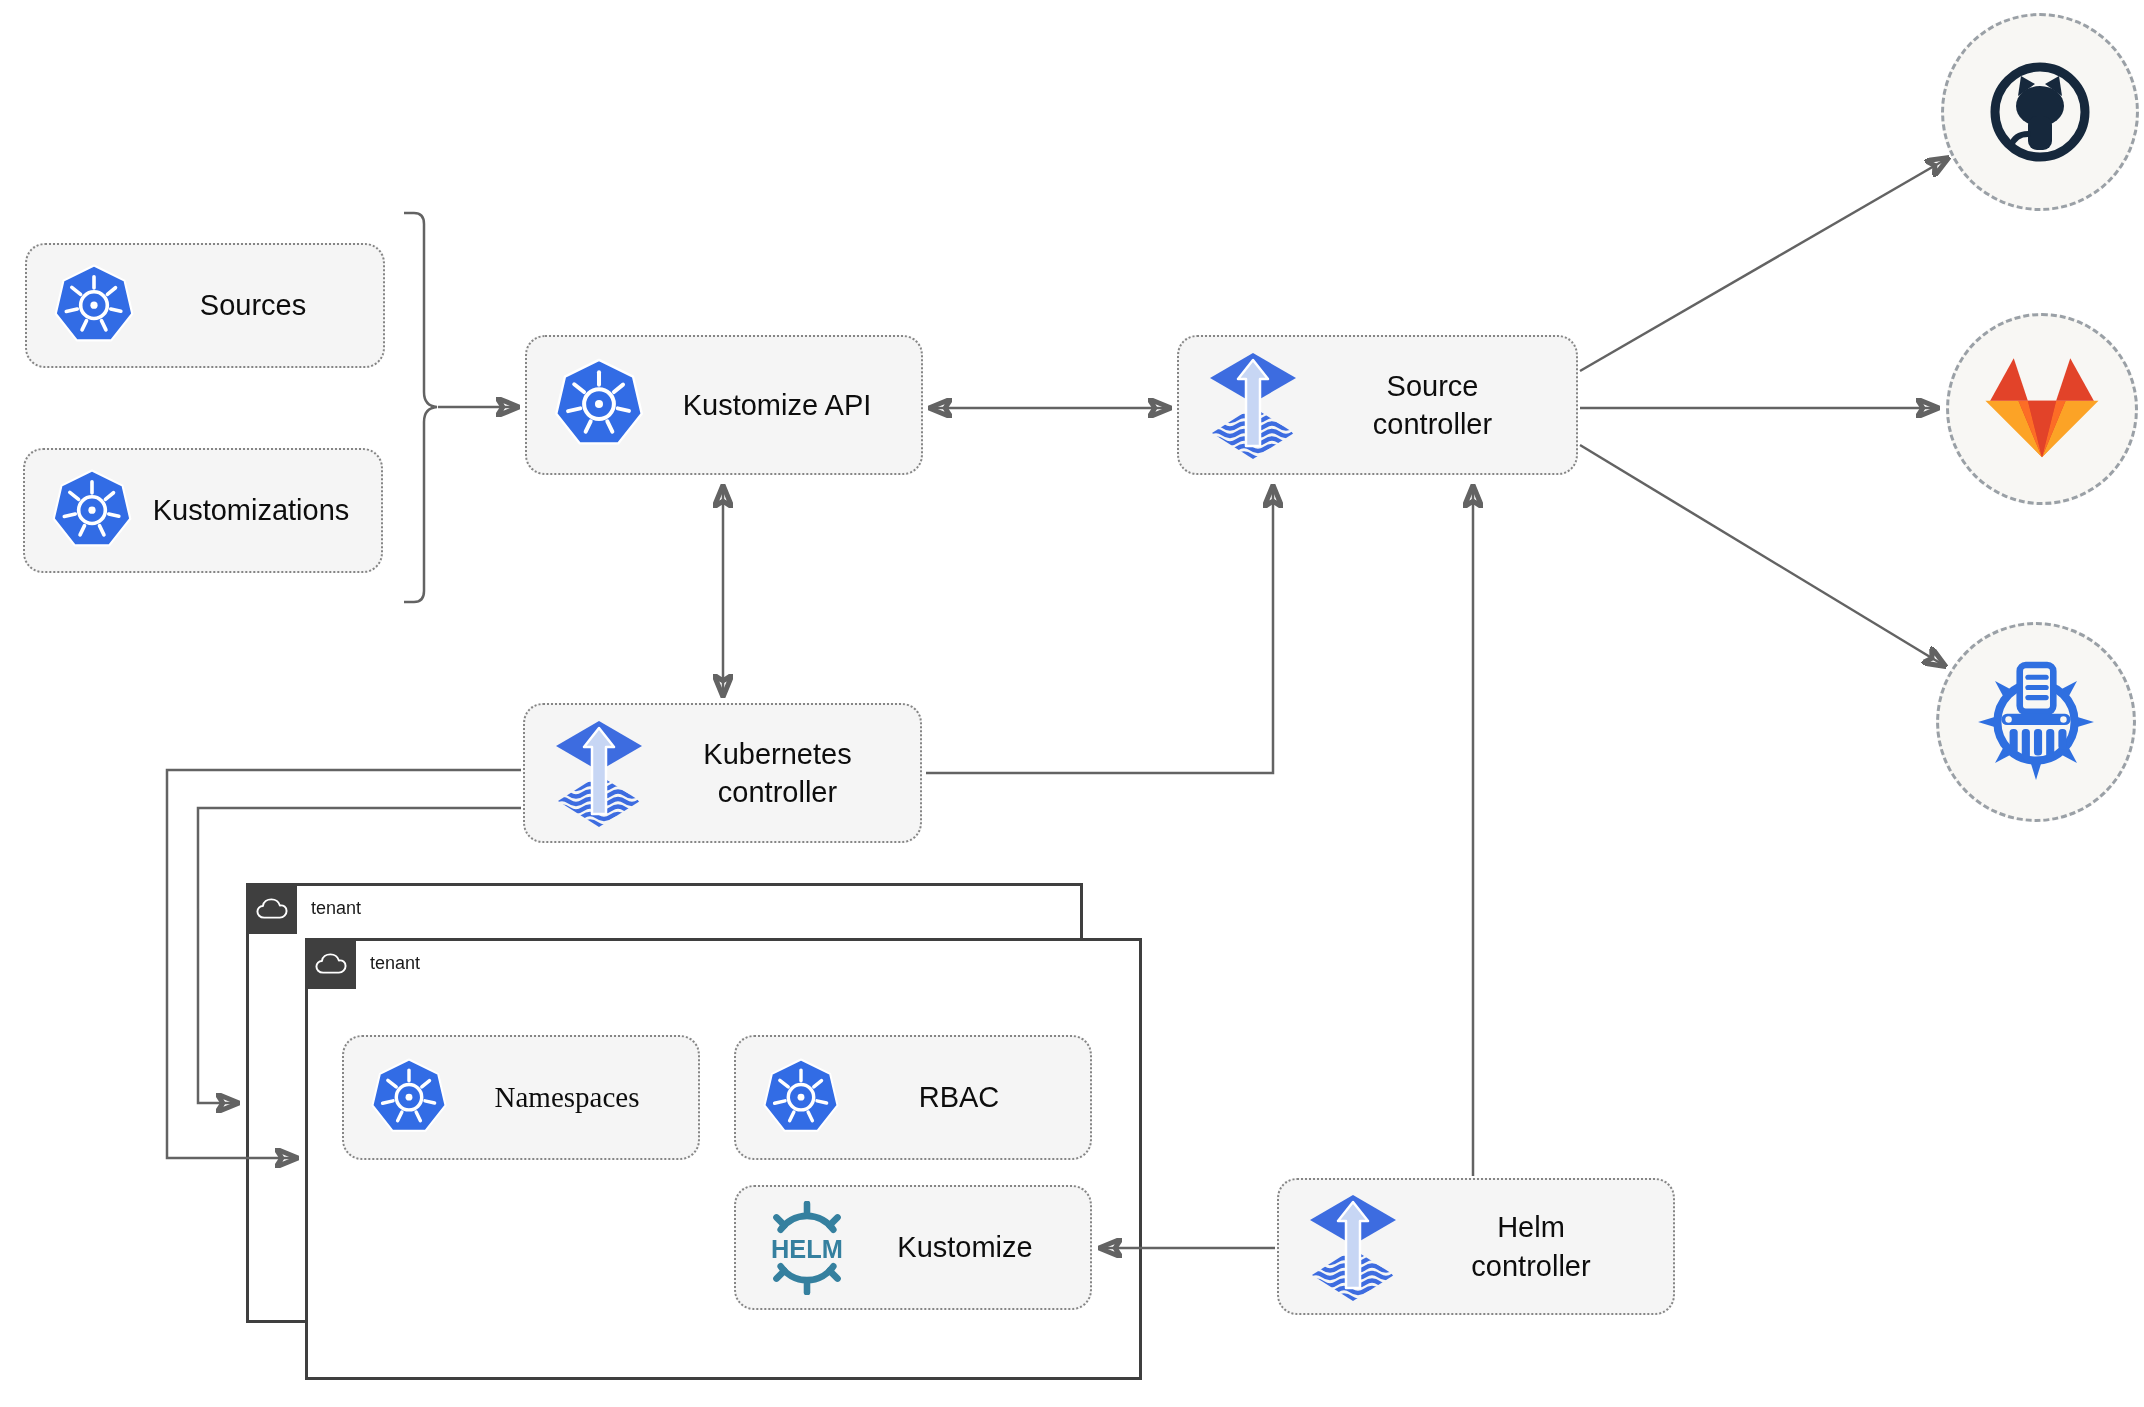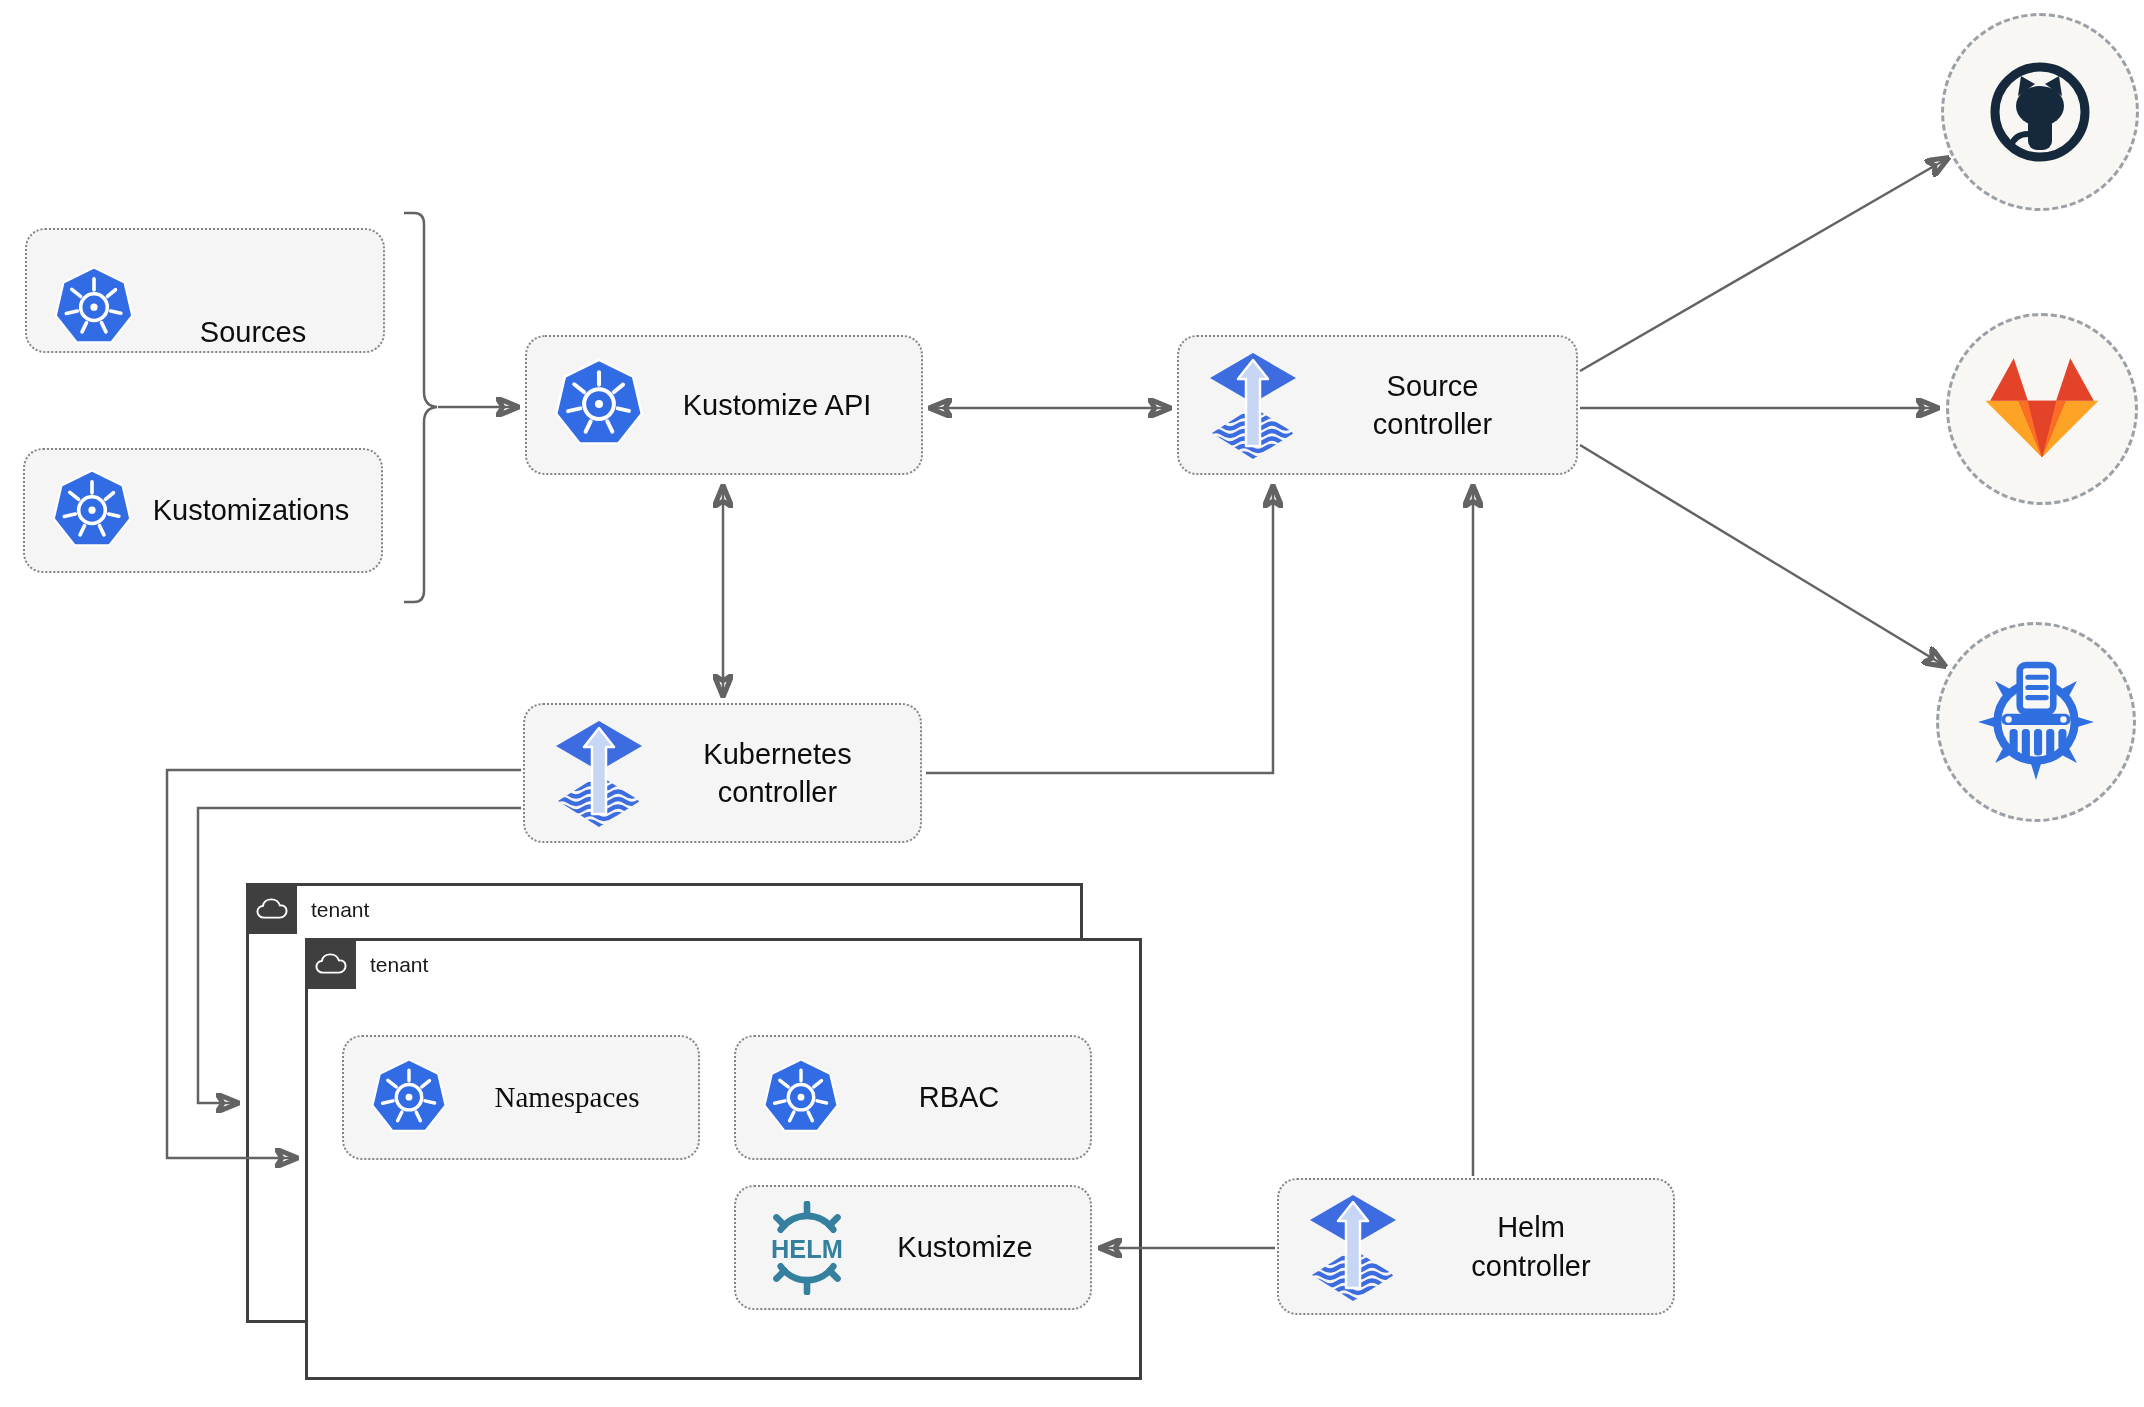--- a/index.html
+++ b/index.html
@@ -20,21 +20,21 @@
   }
   .node-label .txt.narrow{width:175px;}
   .icon{flex:0 0 auto;display:block;}
   .k8s-icon{width:86px;height:86px;}
   .k8s-icon.big{width:96px;height:96px;}
   .k8s-icon.grid{width:82px;height:82px;}
   .flux-icon{width:100px;height:114px;}
   .helm-logo-icon{width:94px;height:94px;}
 
   
-  .n-sources        {left:25px;  top:228px;  width:360px; height:125px;align-items:flex-end;}
+  .n-sources        {left:25px;  top:243px;  width:360px; height:125px;}
   .n-kustomizations {left:23px;  top:448px;  width:360px; height:125px;}
   .n-k8s-api        {left:525px; top:335px;  width:398px; height:140px;}
   .n-source-ctrl    {left:1177px;top:335px;  width:401px; height:140px;}
   .n-kustomize-ctrl {left:523px; top:703px;  width:399px; height:140px;}
   .n-helm-ctrl      {left:1277px;top:1178px; width:398px; height:137px;align-items:center;}
   .n-namespaces     {left:342px; top:1035px; width:358px; height:125px;font-family:Liberation Serif, serif;}
   .n-rbac           {left:734px; top:1035px; width:358px; height:125px;}
   .n-crds           {left:342px; top:1185px; width:358px; height:125px;}
   .n-releases       {left:734px; top:1185px; width:358px; height:125px;}
 
@@ -44,21 +44,21 @@
     border:3px solid #3f3f3f;
   }
   .tenant-outer{left:246px;top:883px;width:837px;height:440px;z-index:1;}
   .tenant-inner{left:305px;top:938px;width:837px;height:442px;z-index:2;}
   .tenant-tab{
     position:absolute;left:-3px;top:-3px;width:51px;height:51px;
     background:#3f3f3f;display:flex;align-items:center;justify-content:center;
   }
   .tenant-tab svg{width:34px;height:25px;}
   .tenant-label{
-    position:absolute;left:62px;top:12px;font-size:21px;color:#1a1a1a;
+    position:absolute;left:62px;top:12px;font-size:18px;color:#1a1a1a;
   }
 
   
   .remote{
     position:absolute;box-sizing:border-box;border-radius:50%;
     background:#f8f7f4;border:3px dashed #9aa0a6;
     display:flex;align-items:center;justify-content:center;z-index:3;
   }
   .r-github  {left:1941px;top:13px; width:198px;height:198px;}
   .r-gitlab  {left:1946px;top:313px;width:192px;height:192px;}

